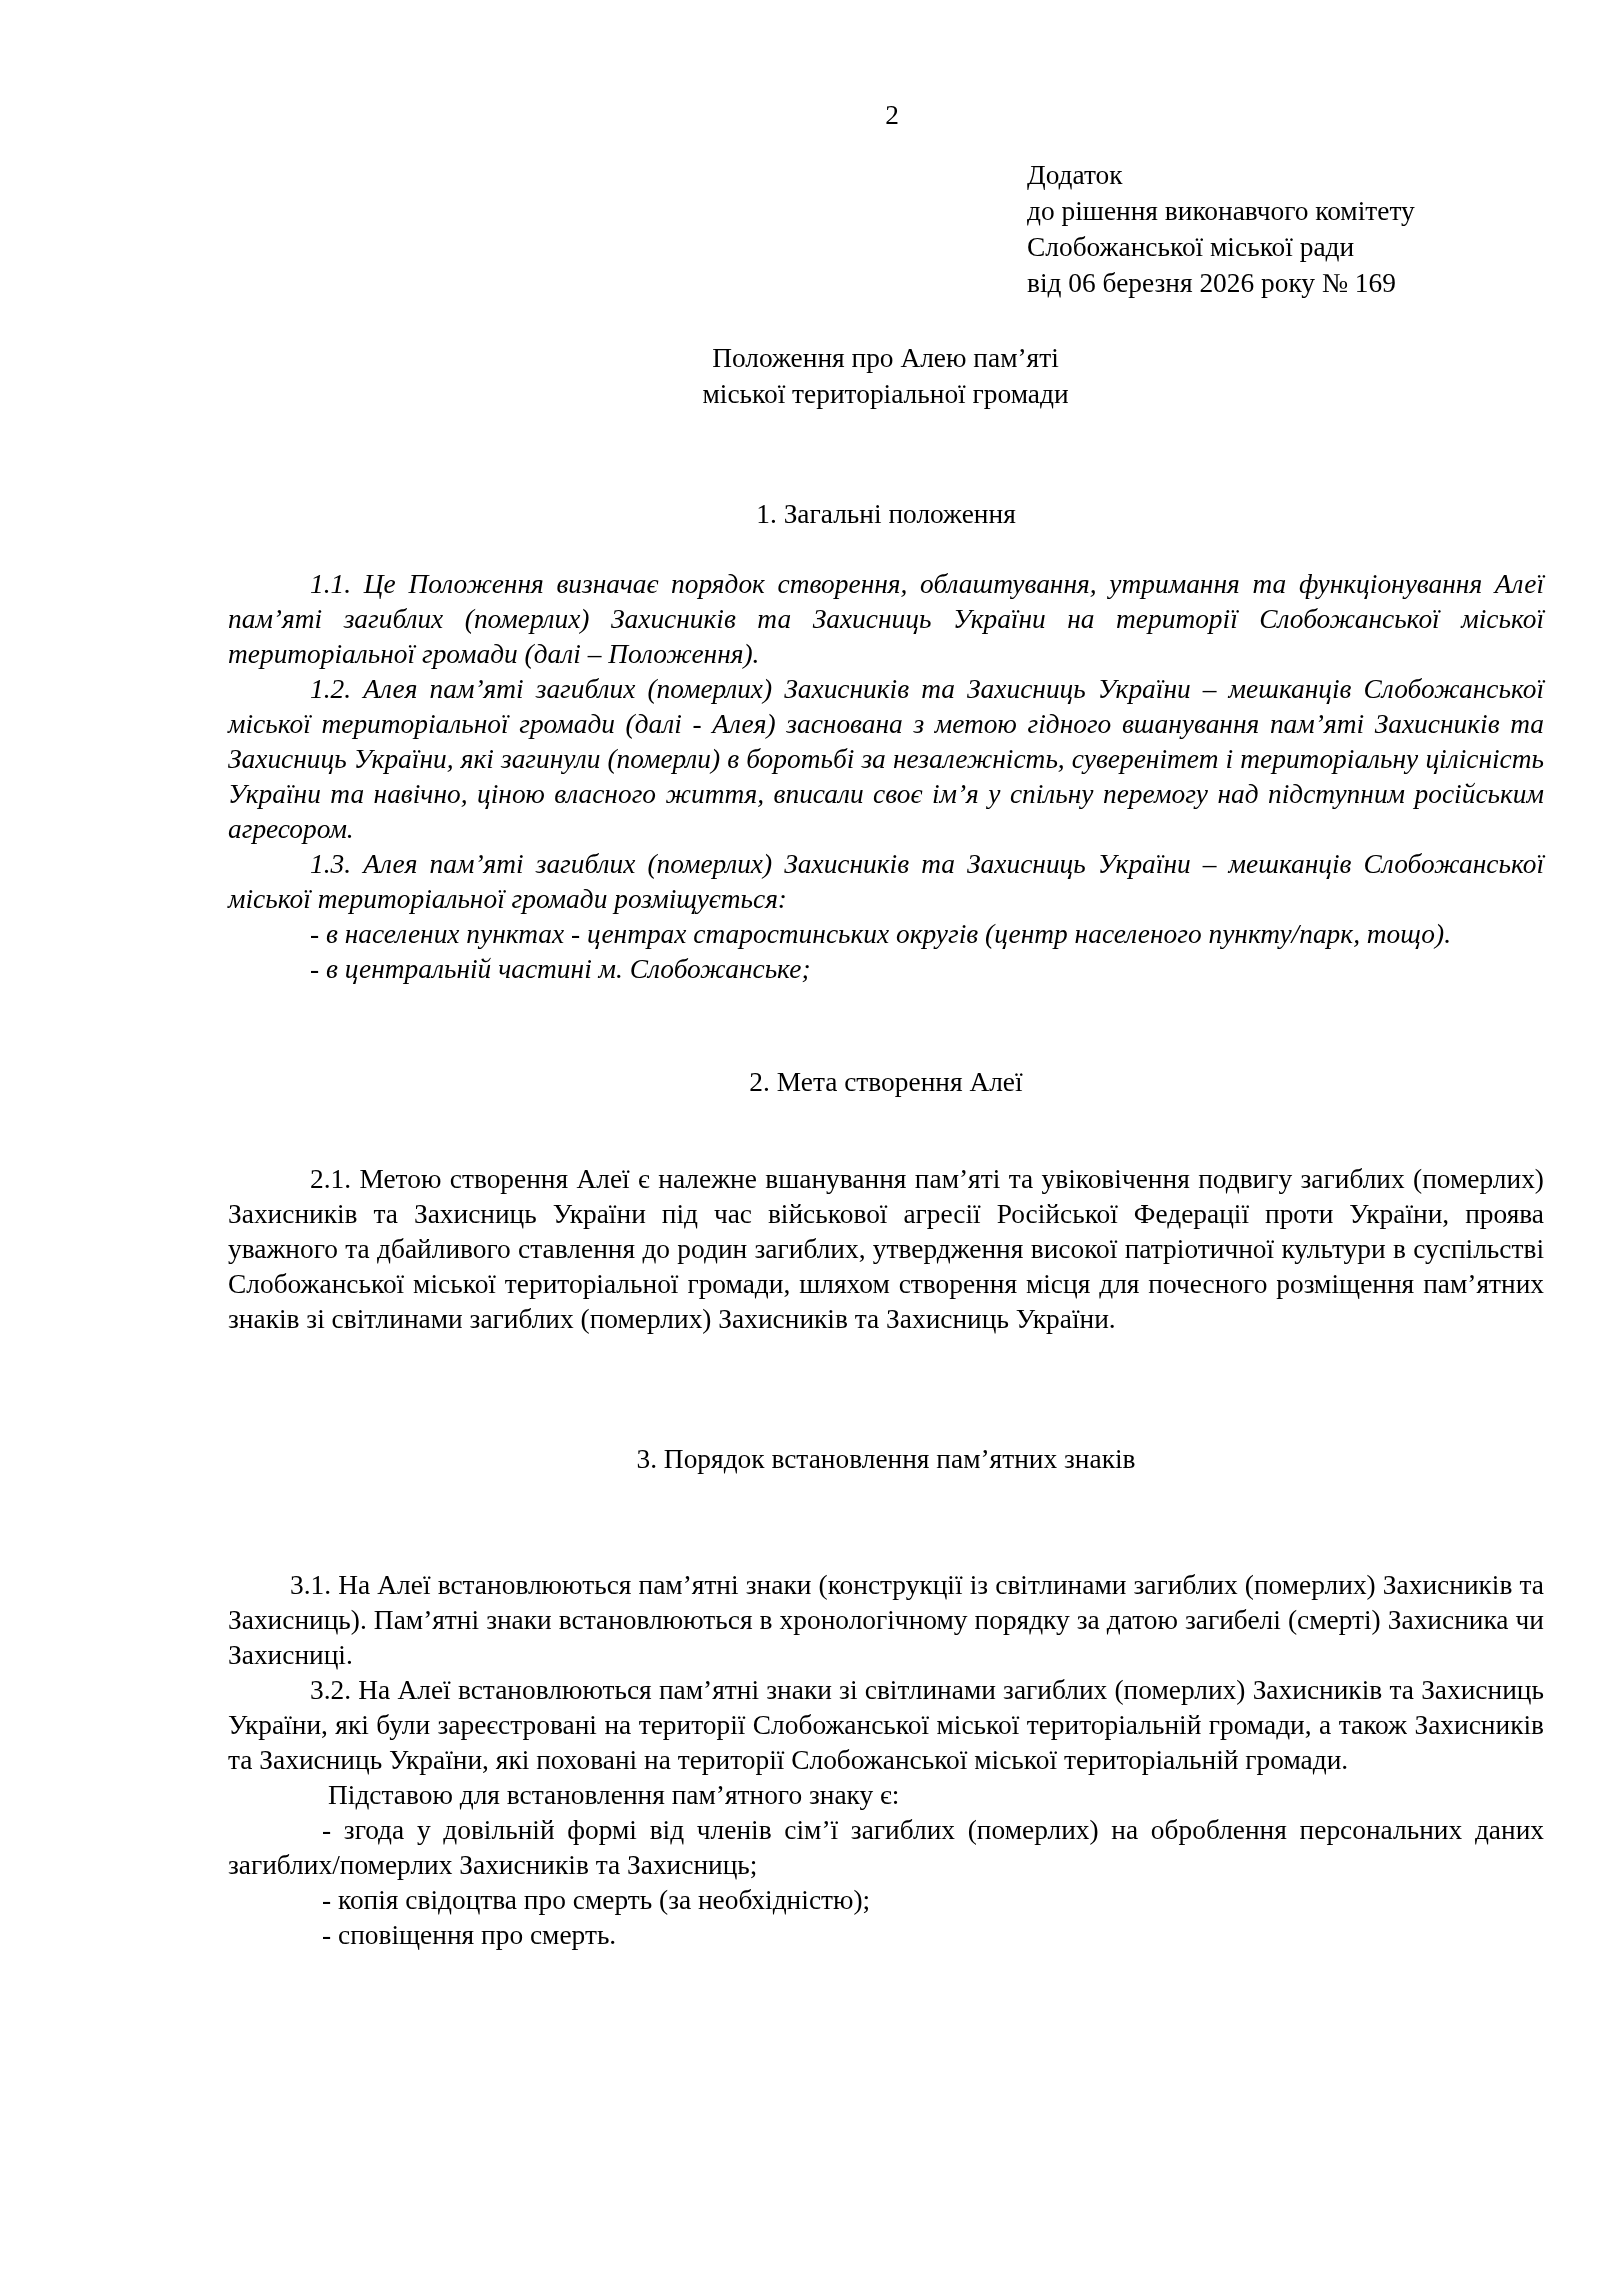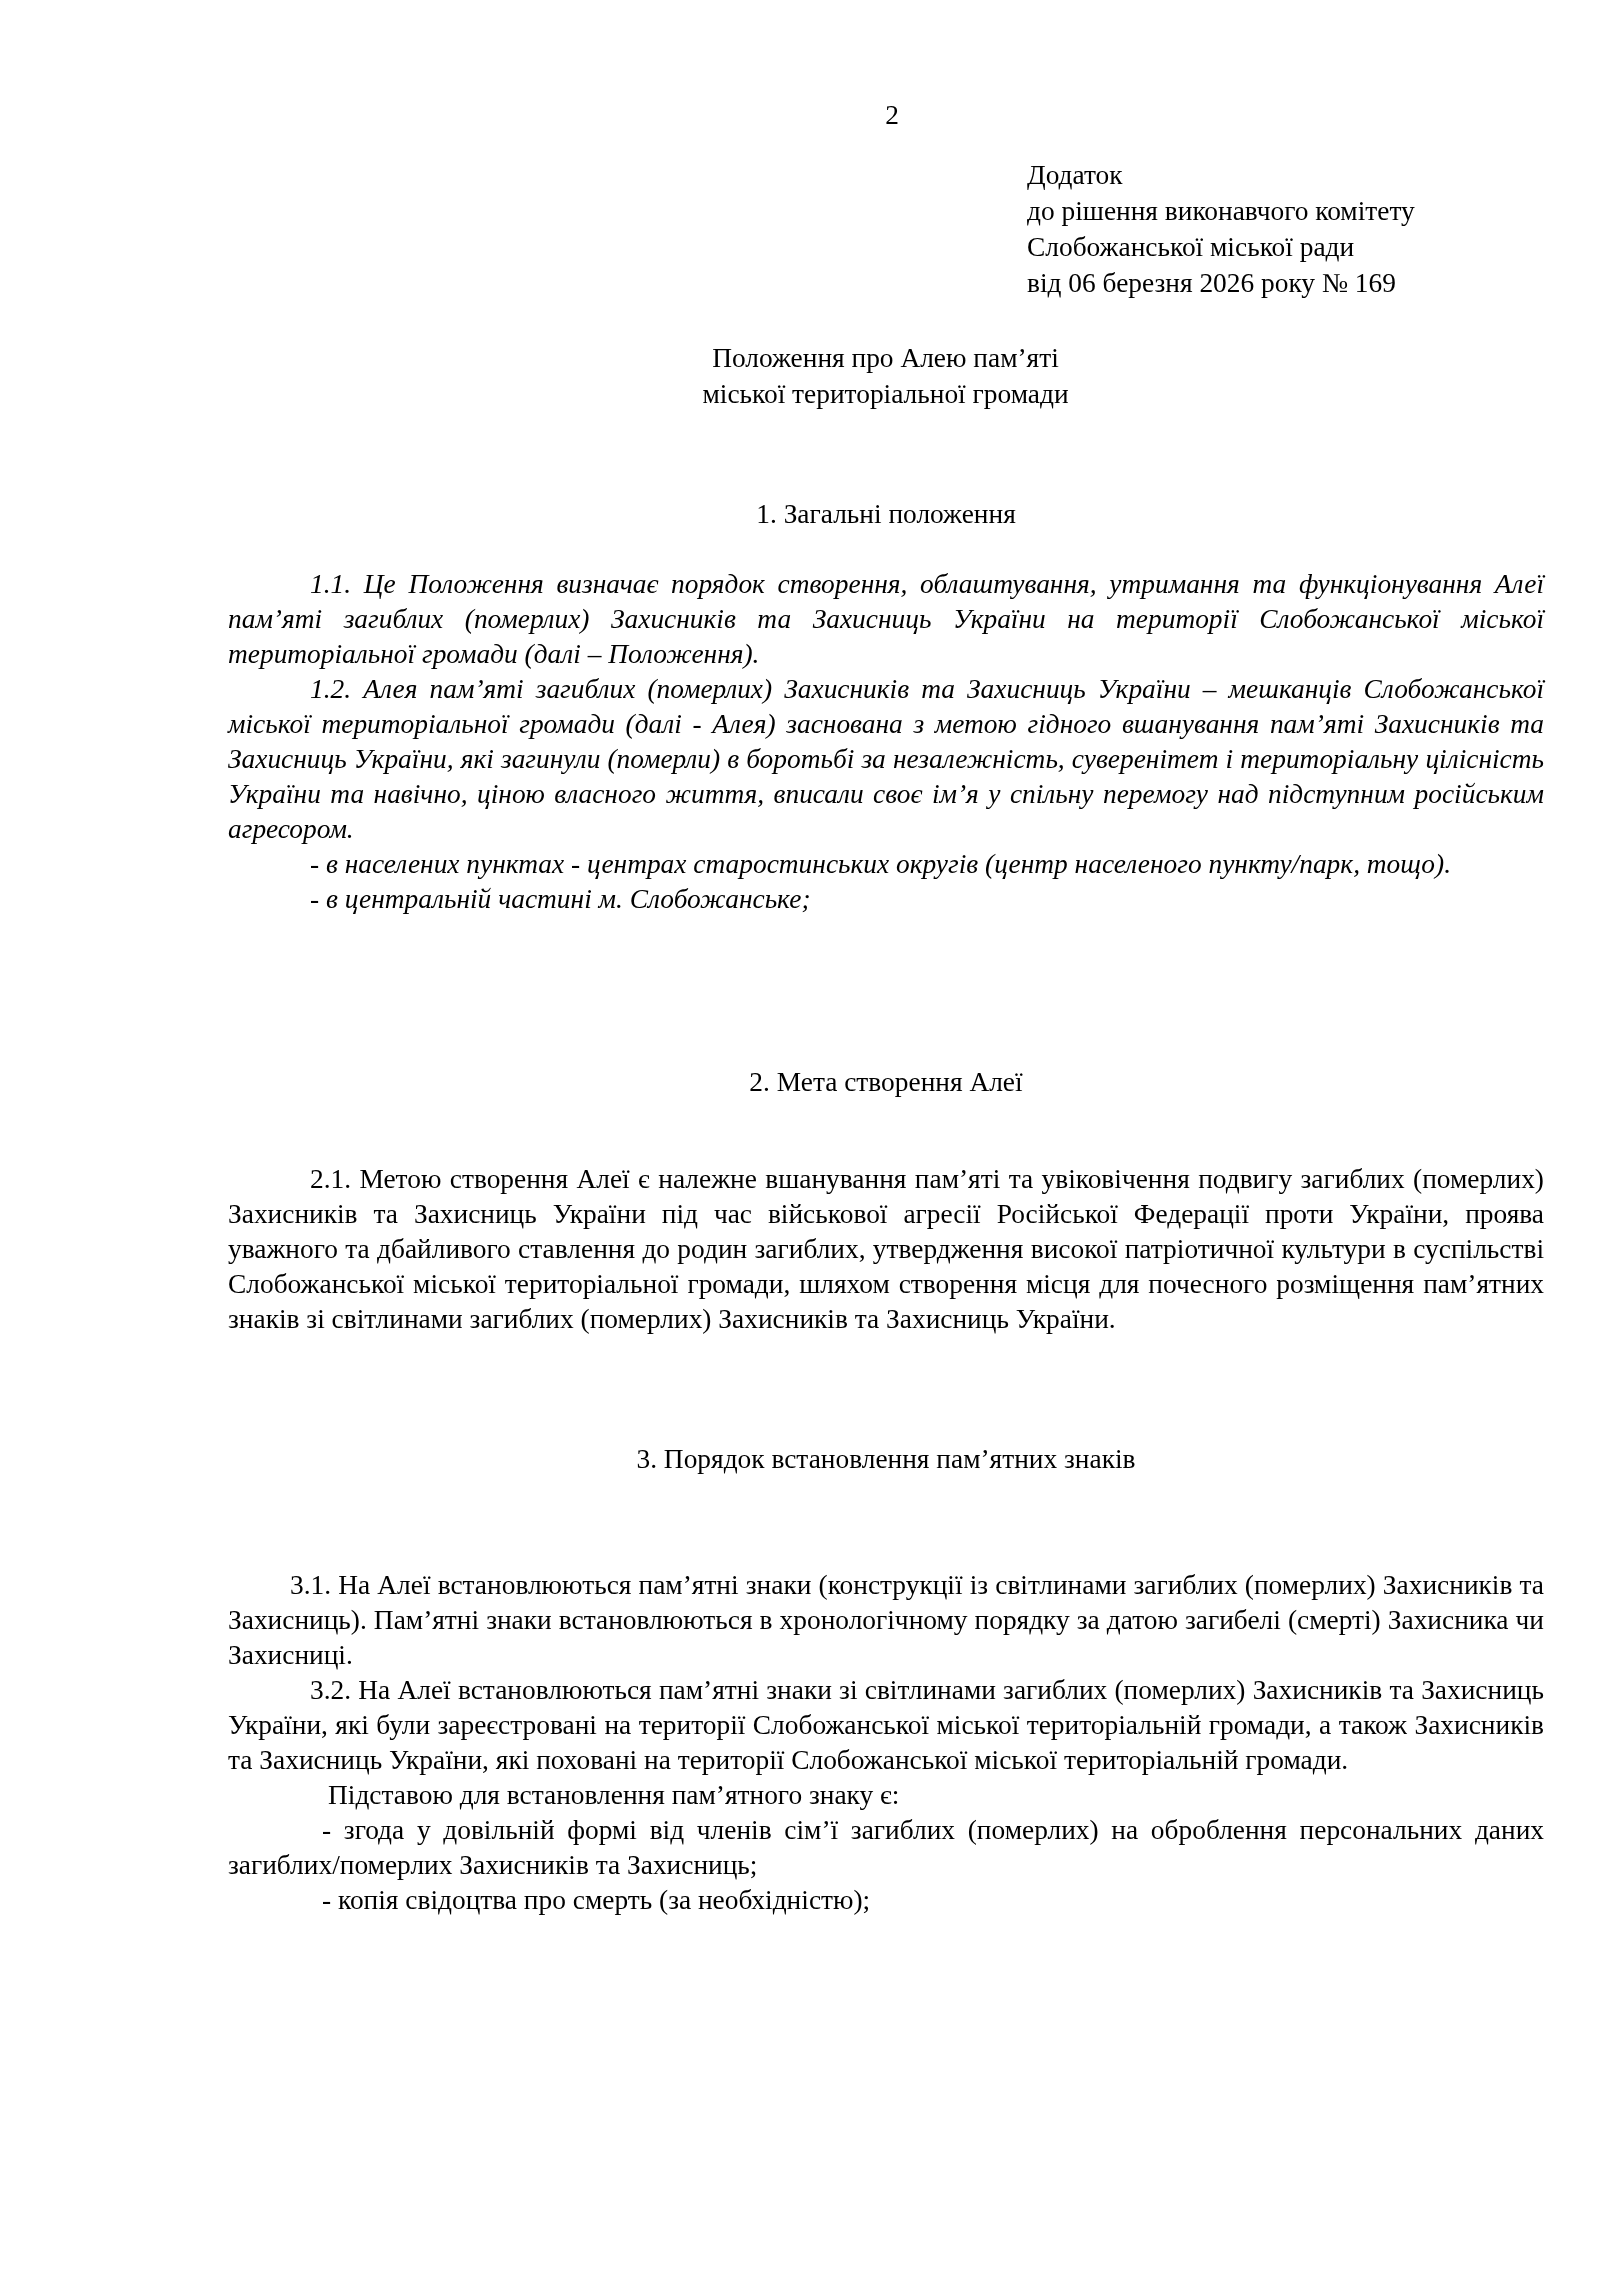--- a/index.html
+++ b/index.html
@@ -33,34 +33,36 @@
   <div>Положення про Алею пам’яті</div>
   <div>міської територіальної громади</div>
 </div>
 
 <div class="body" style="top:497px;">
   <div class="heading">1. Загальні положення</div>
 </div>
 <div class="body" style="top:567px;font-style:italic;">
   <p class="ind">1.1. Це Положення визначає порядок створення, облаштування, утримання та функціонування Алеї пам’яті загиблих (померлих) Захисників та Захисниць України на території Слобожанської міської територіальної громади (далі – Положення).</p>
   <p class="ind">1.2. Алея пам’яті загиблих (померлих) Захисників та Захисниць України – мешканців Слобожанської міської територіальної громади (далі  - Алея) заснована з метою гідного вшанування пам’яті Захисників та Захисниць України, які загинули (померли) в боротьбі за незалежність, суверенітет і територіальну цілісність України та навічно, ціною власного життя, вписали своє ім’я у спільну перемогу над підступним російським агресором.</p>
+  <p class="ind">1.3. Алея пам’яті  загиблих (померлих) Захисників та Захисниць України – мешканців Слобожанської міської територіальної громади розміщується:</p>
   <p class="ind">- в населених пунктах - центрах старостинських округів (центр населеного пункту/парк, тощо).</p>
   <p class="ind">-  в центральній частині м. Слобожанське;</p>
 </div>
 
 <div class="body" style="top:1065px;">
   <div class="heading">2. Мета створення Алеї</div>
 </div>
 <div class="body" style="top:1162px;">
   <p class="ind">2.1. Метою створення Алеї є належне вшанування пам’яті та увіковічення подвигу загиблих (померлих) Захисників та Захисниць України під час військової агресії Російської Федерації проти України, проява уважного та дбайливого ставлення до родин загиблих, утвердження високої патріотичної культури в суспільстві Слобожанської міської територіальної громади, шляхом створення місця для почесного розміщення пам’ятних знаків зі світлинами загиблих (померлих) Захисників та Захисниць України.</p>
 </div>
 
 <div class="body" style="top:1442px;">
   <div class="heading">3. Порядок встановлення пам’ятних знаків</div>
 </div>
 <div class="body" style="top:1568px;">
   <p class="ind2">3.1. На Алеї встановлюються пам’ятні знаки (конструкції із світлинами загиблих (померлих) Захисників та Захисниць). Пам’ятні знаки встановлюються в хронологічному порядку за датою загибелі (смерті) Захисника чи Захисниці.</p>
   <p class="ind">3.2. На Алеї встановлюються пам’ятні знаки зі світлинами загиблих (померлих) Захисників та Захисниць України, які були зареєстровані на території Слобожанської міської територіальній громади, а також Захисників та Захисниць України, які поховані на території Слобожанської міської територіальній громади.</p>
   <p class="ind3">Підставою для встановлення пам’ятного знаку є:</p>
   <p class="ind4">- згода у довільній формі від членів сім’ї загиблих (померлих) на оброблення персональних даних загиблих/померлих Захисників та Захисниць;</p>
   <p class="ind4">- копія свідоцтва про смерть (за необхідністю);</p>
+  <p class="ind4">- сповіщення про смерть.</p>
 </div>
 
 
 </body></html>

